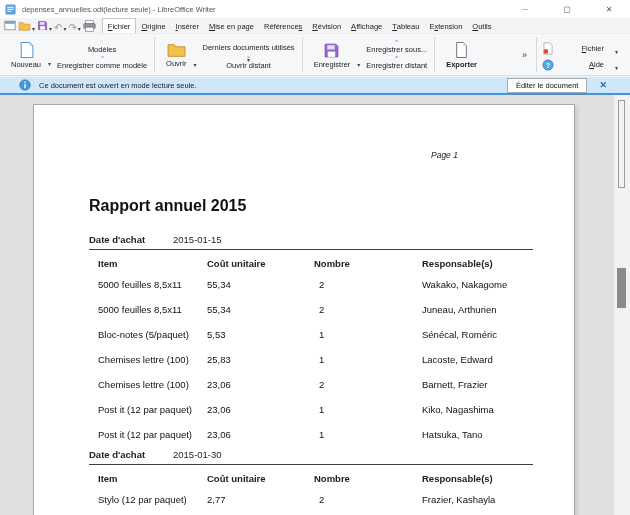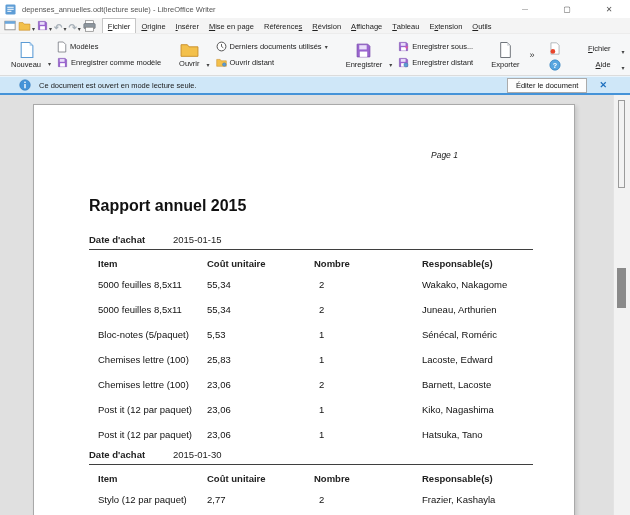--- a/index.html
+++ b/index.html
@@ -32,21 +32,21 @@
 
   
   .toolbar { height:42px; background:#f6f7f8; border-bottom:1px solid #dcdcdc; display:flex; align-items:stretch; padding:0 5px; }
   .tb-sep { width:1px; background:#d8d8d8; margin:3px 5px; }
   .tb-group { display:flex; align-items:center; gap:6px; padding:0 2px; }
   .tb-big { position:relative; display:flex; flex-direction:column; align-items:center; justify-content:center; padding:2px 10px 1px 4px; }
   .tb-big .big-ic svg { display:block; }
   .tb-big .dd { position:absolute; right:0px; top:13px; }
   .tb-label { font-size:7.5px; color:#222; margin-top:1px; white-space:nowrap; }
   .tb-stack { display:flex; flex-direction:column; justify-content:center; gap:2px; }
-  .tb-small { display:flex; align-items:center; gap:3px; height:14px; font-size:7.5px; color:#222; white-space:nowrap; }
+  .tb-small { display:flex; align-items:center; gap:3px; height:14px; font-size:7.5px; color:#222; white-space:nowrap;flex-direction:column; }
   .tb-small svg { display:block; }
   .tb-spacer { flex:1; }
   .tb-overflow { align-self:center; font-size:9px; color:#333; padding:0 4px; }
   .tb-right { display:flex; flex-direction:column; justify-content:center; gap:2px; padding-right:2px; }
   .tb-right .row { display:grid; grid-template-columns:13px 38px 8px; align-items:center; gap:11px; height:14px; }
   .tb-right .row .lbl { font-size:7.5px; text-align:right; }
 
   
   .infobar { height:19px; background:#cfe7f8; border-top:1px solid #e9f4fc; border-bottom:2px solid #4593d8;
              display:flex; align-items:center; padding:0 19px; }
@@ -242,21 +242,21 @@
             <circle cx="11.5" cy="11.5" r="3" fill="#5e9dd6" stroke="#3c6f9e" stroke-width="0.6"></circle>
           </svg>
           <span>Enregistrer distant</span>
         </div>
       </div>
     </div>
 
     <div class="tb-sep"></div>
 
     <div class="tb-group">
-      <div class="tb-big" style="padding-right:4px;">
+      <div class="tb-big" style="padding-right:4px;font-weight:bold;">
         <span class="big-ic">
           <svg width="15" height="18" viewBox="0 0 14 16">
             <path d="M2.5 1h6l3 3v11h-9z" fill="#fff" stroke="#6b7077" stroke-width="0.9"></path>
             <path d="M8.5 1l3 3h-3z" fill="#d7dade"></path>
           </svg>
         </span>
         <span class="tb-label">Exporter</span>
       </div>
     </div>
 
@@ -332,21 +332,21 @@
             <div class="trow">
               <span class="c0">Chemises lettre (100)</span>
               <span class="c1">25,83</span>
               <span class="c2">1</span>
               <span class="c3">Lacoste, Edward</span>
             </div>
             <div class="trow">
               <span class="c0">Chemises lettre (100)</span>
               <span class="c1">23,06</span>
               <span class="c2">2</span>
-              <span class="c3">Barnett, Lacoste</span>
+              <span class="c3">Barnett, Frazier</span>
             </div>
             <div class="trow">
               <span class="c0">Post it (12 par paquet)</span>
               <span class="c1">23,06</span>
               <span class="c2">1</span>
               <span class="c3">Kiko, Nagashima</span>
             </div>
             <div class="trow">
               <span class="c0">Post it (12 par paquet)</span>
               <span class="c1">23,06</span>

